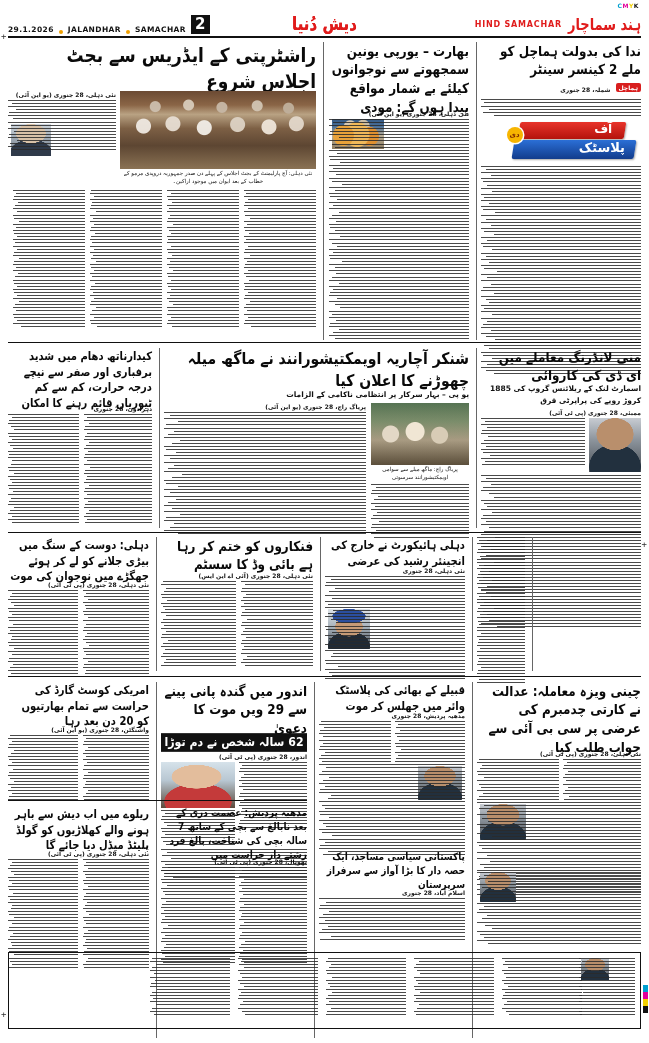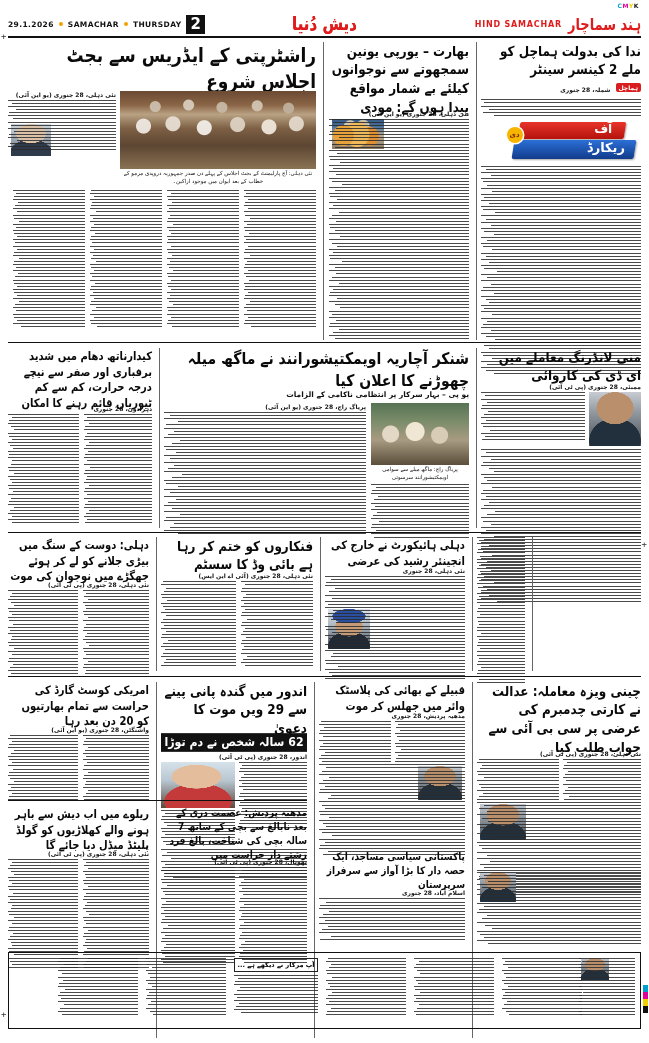--- a/index.html
+++ b/index.html
@@ -37,21 +37,21 @@
   .mh-logo-en {
     color: #e01b1b; font-size: 8px; font-weight: bold;
     letter-spacing: 0.8px; direction: ltr;
   }
   .mh-center {
     color: #e01b1b; font-size: 15px; font-weight: bold;
     transform: scaleY(1.2); text-shadow: 0 0 0 #e01b1b;
     position: absolute; left: 50%; transform: translateX(-50%) scaleY(1.2);
   }
   .mh-right {
-    display: flex; align-items: center; gap: 5px;
+    display: flex; align-items: flex-end; gap: 5px;
     direction: ltr; font-size: 7.5px; font-weight: bold;
     color: #111; letter-spacing: 0.4px;
   }
   .dot { width: 4px; height: 4px; border-radius: 50%; background: #f0a000; display:inline-block; }
   .page-num {
     background: #111; color: #fff; font-size: 15px; font-weight: bold;
     width: 19px; height: 19px; display: flex; align-items: center;
     justify-content: center; margin-right: 0; direction: ltr;
   }
   .cmyk {
@@ -261,23 +261,23 @@
 
   <div class="masthead">
     <div class="mh-left">
       <span class="mh-logo-ur">ہند سماچار</span>
       <span class="mh-logo-en">HIND SAMACHAR</span>
     </div>
     <div class="mh-center">دیش دُنیا</div>
     <div class="mh-right">
       <span>29.1.2026</span>
       <span class="dot"></span>
+      <span>JALANDHAR</span>
+      <span class="dot"></span>
       <span>SAMACHAR</span>
-      <span class="dot"></span>
-      <span>THURSDAY</span>
       <span class="page-num">2</span>
     </div>
   </div>
 
   <div class="col" style="right:8px; top:42px; width:160px;">
     <div class="hl hl-md">ندا کی بدولت ہماچل کو ملے 2 کینسر سینٹر</div>
     <div style="margin-bottom:3px;">
       <span class="tag-red">ہماچل</span>
       <span class="dateline">شملہ، 28 جنوری</span>
     </div>
@@ -287,21 +287,21 @@
       <span class="ln" style="width:100%"></span>
         <span class="ln" style="width:95%"></span>
       <span class="ln" style="width:99%"></span>
         <span class="ln" style="width:92%"></span>
     </div>
 
     <div class="otr">
       <div class="bar-red"></div>
       <div class="bar-blue"></div>
       <div class="t-red">آف</div>
-      <div class="t-blue">ریکارڈ</div>
+      <div class="t-blue">پلاسٹک</div>
       <div class="circ">دی</div>
     </div>
 
     <div class="urdu-lines tiny-lines">
       <span class="ln" style="width:100%"></span>
         <span class="ln" style="width:97%"></span>
       <span class="ln" style="width:100%"></span>
         <span class="ln" style="width:94%"></span>
       <span class="ln" style="width:100%"></span>
         <span class="ln" style="width:99%"></span>
@@ -678,20 +678,21 @@
           <span class="ln" style="width:100%"></span>
         <span class="ln" style="width:89%"></span>
       </div>
     </div>
   </div>
 
   <div style="position:absolute; left:8px; right:8px; top:342px; border-top:1.6px solid #111;"></div>
 
   <div class="col" style="right:8px; top:348px; width:160px;">
     <div class="hl hl-md">منی لانڈرنگ معاملے میں ای ڈی کی کاروائی</div>
+    <div class="subhl">اسمارٹ لنک کے ریلائنس گروپ کی 1885 کروڑ روپے کی پراپرٹی قرق</div>
     <div class="dateline">ممبئی، 28 جنوری (پی ٹی آئی)</div>
     <div style="display:flex; gap:4px;">
       <div style="width:52px;">
         <div class="photo man-dark" style="width:52px;height:54px;"></div>
       </div>
       <div style="flex:1;" class="urdu-lines tiny-lines">
         <span class="ln" style="width:100%"></span>
           <span class="ln" style="width:96%"></span>
         <span class="ln" style="width:100%"></span>
           <span class="ln" style="width:94%"></span>
@@ -1709,38 +1710,20 @@
       <span class="ln" style="width:100%"></span>
         <span class="ln" style="width:93%"></span>
       <span class="ln" style="width:98%"></span>
         <span class="ln" style="width:100%"></span>
       <span class="ln" style="width:96%"></span>
         <span class="ln" style="width:100%"></span>
       <span class="ln" style="width:94%"></span>
         <span class="ln" style="width:99%"></span>
       <span class="ln" style="width:100%"></span>
     </div>
-    <div style="width:84px;">
-      <div style="border:1px solid #222; font-size:6.5px; font-weight:bold; text-align:center; padding:2px 1px; margin-bottom:3px;">آپ مرکار نے دیکھے ہے ...</div>
-      <div class="urdu-lines tiny-lines">
-        <span class="ln" style="width:100%"></span>
-          <span class="ln" style="width:95%"></span>
-        <span class="ln" style="width:99%"></span>
-          <span class="ln" style="width:100%"></span>
-        <span class="ln" style="width:93%"></span>
-          <span class="ln" style="width:97%"></span>
-        <span class="ln" style="width:100%"></span>
-          <span class="ln" style="width:96%"></span>
-        <span class="ln" style="width:100%"></span>
-          <span class="ln" style="width:94%"></span>
-        <span class="ln" style="width:98%"></span>
-          <span class="ln" style="width:100%"></span>
-        <span class="ln" style="width:92%"></span>
-      </div>
-    </div>
     <div style="width:80px;" class="urdu-lines tiny-lines">
       <span class="ln" style="width:100%"></span>
         <span class="ln" style="width:96%"></span>
       <span class="ln" style="width:99%"></span>
         <span class="ln" style="width:93%"></span>
       <span class="ln" style="width:100%"></span>
         <span class="ln" style="width:97%"></span>
       <span class="ln" style="width:95%"></span>
         <span class="ln" style="width:100%"></span>
       <span class="ln" style="width:98%"></span>

